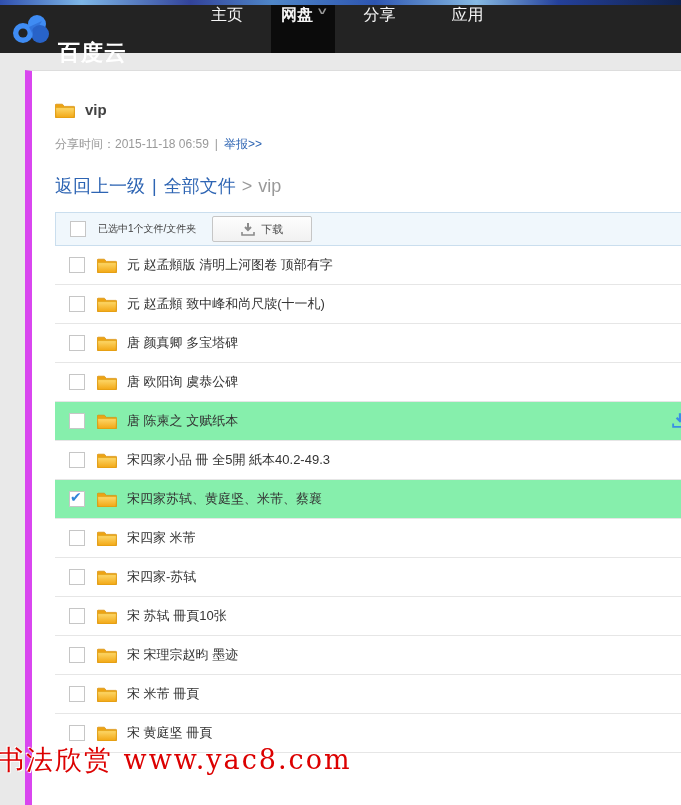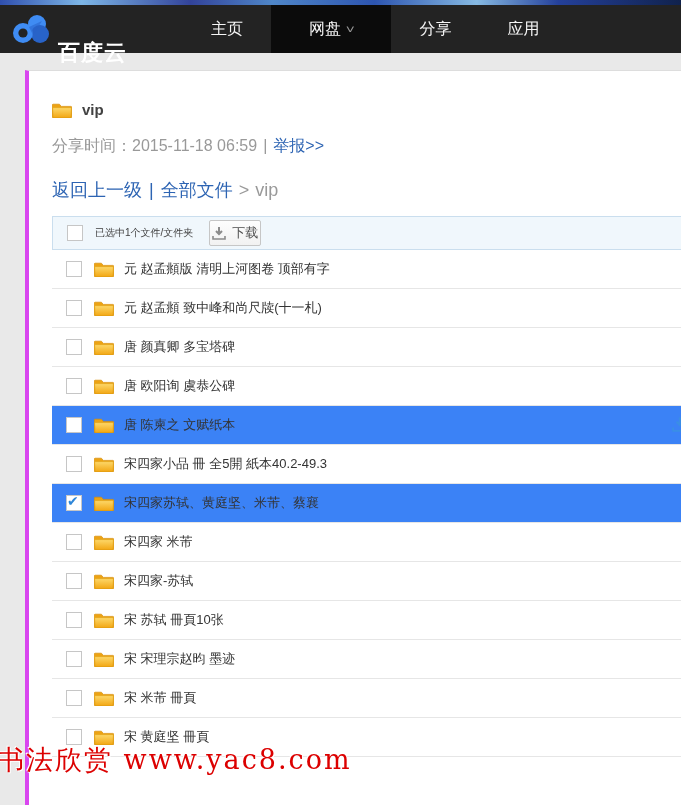--- a/index.html
+++ b/index.html
@@ -10,47 +10,47 @@
     -webkit-font-smoothing:antialiased;
   }
   
   .theme-strip{height:5px;background:linear-gradient(90deg,#2f4fae 0%,#7db6e6 12%,#32439a 28%,#4f86c8 40%,#2d55b0 55%,#86b9e2 70%,#24409a 82%,#10224d 100%);}
   
   .navbar{height:48px;background:#232323;display:flex;align-items:stretch;}
   .brand{display:flex;align-items:center;padding:0 14px 0 12px;}
   .brand-logo{width:38px;height:32px;margin-right:8px;}
   .brand-name{color:#fff;font-size:22px;font-weight:bold;letter-spacing:1px;margin-top:47px;}
   .nav-items{display:flex;align-items:stretch;margin-left:42px;}
-  .nav-item{display:flex;align-items:center;padding:0 28px;color:#f5f5f5;font-size:16px;cursor:pointer;}
-  .nav-item.active{background:#0b0b0b;font-weight:normal;padding:0 38px;}
+  .nav-item{display:flex;padding:0 28px;color:#f5f5f5;font-size:16px;cursor:pointer;}
+  .nav-item.active{background:#0b0b0b;font-weight:bold;padding:0 10px;}
   .nav-caret{color:#9a9a9a;font-size:11px;margin-left:6px;transform:scaleX(1.4);}
   
-  .panel{position:absolute;left:25px;top:70px;right:0;bottom:0;background:#fff;border-left:4px solid #d946ef;border-top:1px solid #ddd;}
+  .panel{position:absolute;left:25px;top:70px;right:0;bottom:0;background:#fff;border-left:7px solid #d946ef;border-top:1px solid #ddd;}
   .panel-inner{padding:30px 0 0 23px;}
   
   .title-row{display:flex;align-items:center;margin-bottom:18px;}
   .title-row .ficon{margin-right:10px;}
   .page-title{font-size:15px;font-weight:bold;color:#424242;}
-  .share-line{font-size:16px;color:#999;margin-bottom:21px;}
+  .share-line{font-size:12px;color:#999;margin-bottom:21px;}
   .share-line .sep{margin:0 6px;color:#999;}
   a.blue{color:#2d64b3;text-decoration:none;cursor:pointer;}
   .breadcrumb{font-size:18px;color:#999;margin-bottom:14px;}
   .breadcrumb .sep{margin:0 7px;color:#2d64b3;}
   .breadcrumb .gt{margin:0 6px;color:#999;}
   
   .toolbar{height:32px;background:#f0f7fc;border:1px solid #cadeee;border-right:none;display:flex;align-items:center;padding-left:14px;}
   .cb{display:inline-block;width:14px;height:14px;background:#fff;border:1px solid #c6c6c6;position:relative;flex:none;cursor:pointer;}
   .cb.checked::after{content:"✔";position:absolute;left:0px;top:-3px;font-size:14px;color:#2e86d8;font-weight:bold;}
   .toolbar .sel-text{font-size:10px;color:#404040;margin-left:12px;}
-  .dl-btn{display:inline-flex;align-items:center;margin-left:16px;height:24px;padding:0 2px;background:linear-gradient(#fdfdfd,#f1f1f1);border:1px solid #c6c6c6;border-radius:2px;font-size:13px;color:#4d4d4d;cursor:pointer;}
+  .dl-btn{display:inline-flex;align-items:center;margin-left:16px;height:24px;padding:0 28px;background:linear-gradient(#fdfdfd,#f1f1f1);border:1px solid #c6c6c6;border-radius:2px;font-size:11px;color:#4d4d4d;cursor:pointer;}
   .dl-btn svg{margin-right:6px;}
   
   .file-list{}
   .row{height:38px;border-bottom:1px solid #e6e6e6;display:flex;align-items:center;padding-left:14px;position:relative;background:#fff;}
-  .row.hl{background:#3b82f6;}
+  .row.hl{background:#86efac;}
   .row .ficon{margin-left:12px;margin-right:10px;flex:none;}
   .fname{font-size:13px;color:#333;text-decoration:none;cursor:pointer;white-space:nowrap;}
   .rowdl{display:none;position:absolute;right:-7px;top:10px;cursor:pointer;}
   .row.has-dl .rowdl{display:block;}
   .ficon{width:20px;height:16px;display:inline-block;flex:none;}
   
   .watermark{
     position:absolute;left:-3px;top:742px;z-index:50;
     font-family:"DejaVu Serif","Liberation Serif",serif;
     font-size:27px;color:#dc0000;white-space:nowrap;letter-spacing:2px;

